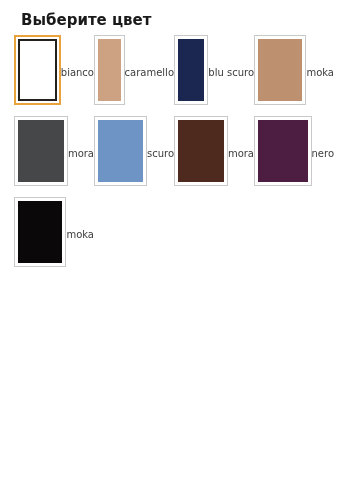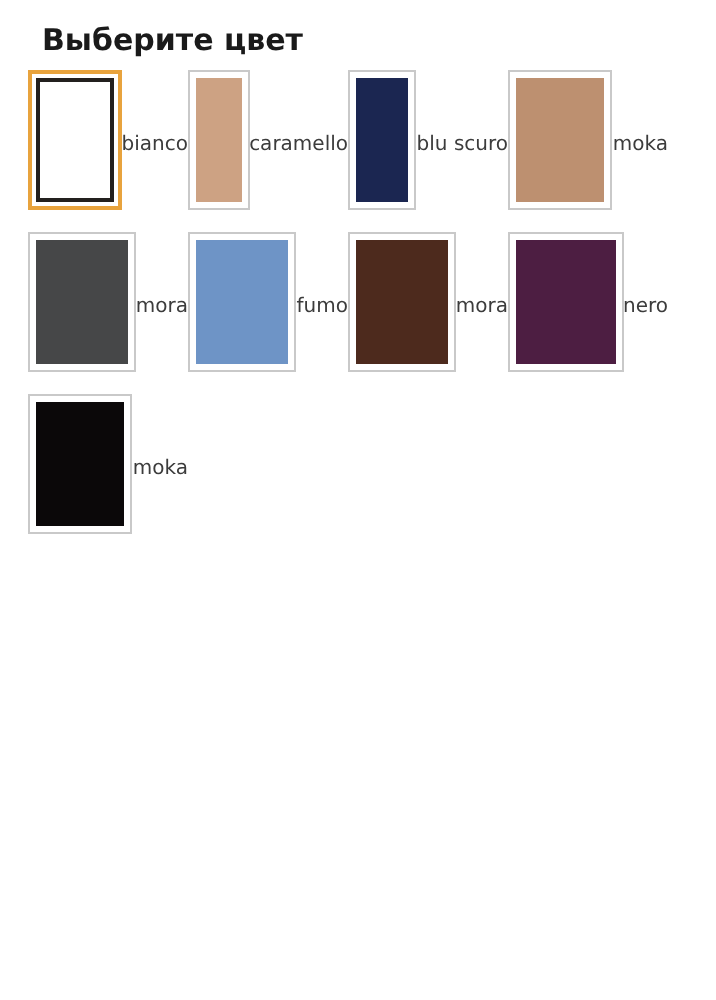--- a/index.html
+++ b/index.html
@@ -124,21 +124,21 @@
       <div class="swatch-cell">
         <div class="swatch-frame">
           <div class="swatch-color" style="background: rgb(70, 71, 72);"></div>
         </div>
         <div class="swatch-label">mora</div>
       </div>
       <div class="swatch-cell">
         <div class="swatch-frame">
           <div class="swatch-color" style="background: rgb(110, 148, 198);"></div>
         </div>
-        <div class="swatch-label">fumo</div>
+        <div class="swatch-label">scuro</div>
       </div>
       <div class="swatch-cell">
         <div class="swatch-frame">
           <div class="swatch-color" style="background: rgb(77, 42, 29);"></div>
         </div>
         <div class="swatch-label">mora</div>
       </div>
       <div class="swatch-cell">
         <div class="swatch-frame">
           <div class="swatch-color" style="background: rgb(77, 30, 66);"></div>

